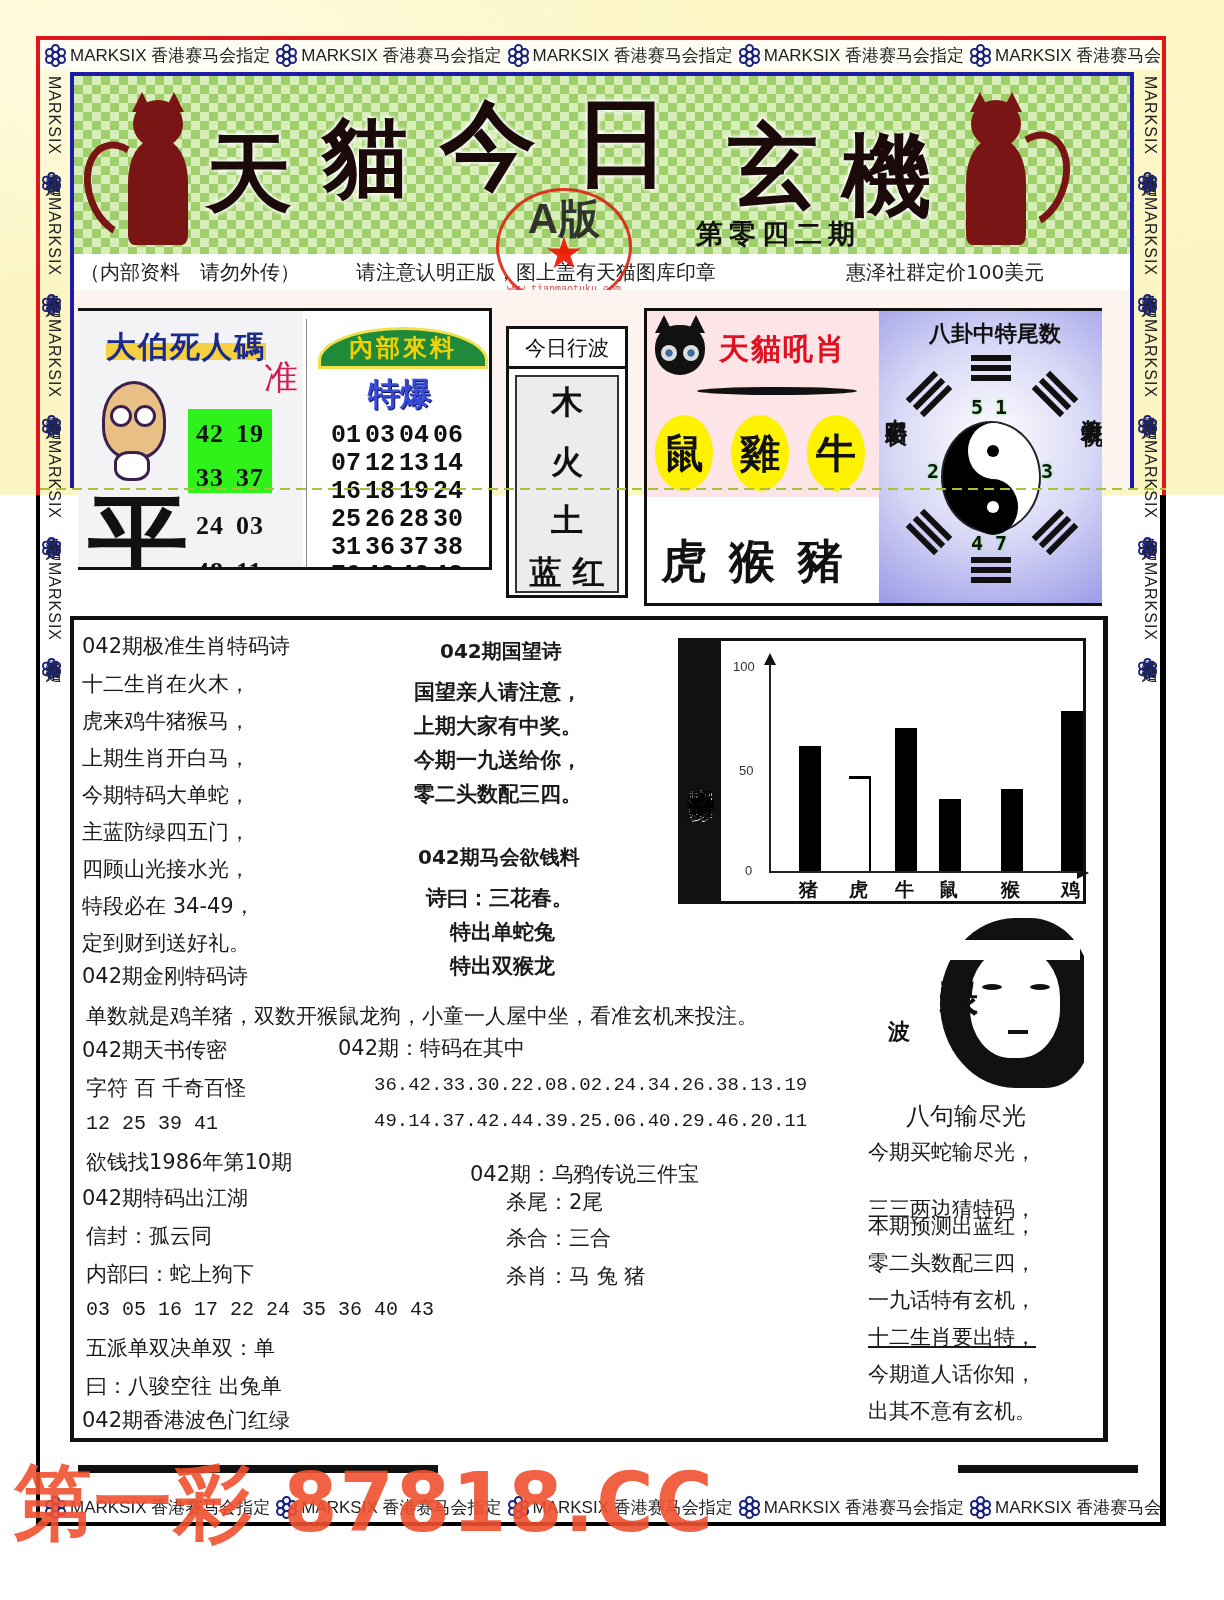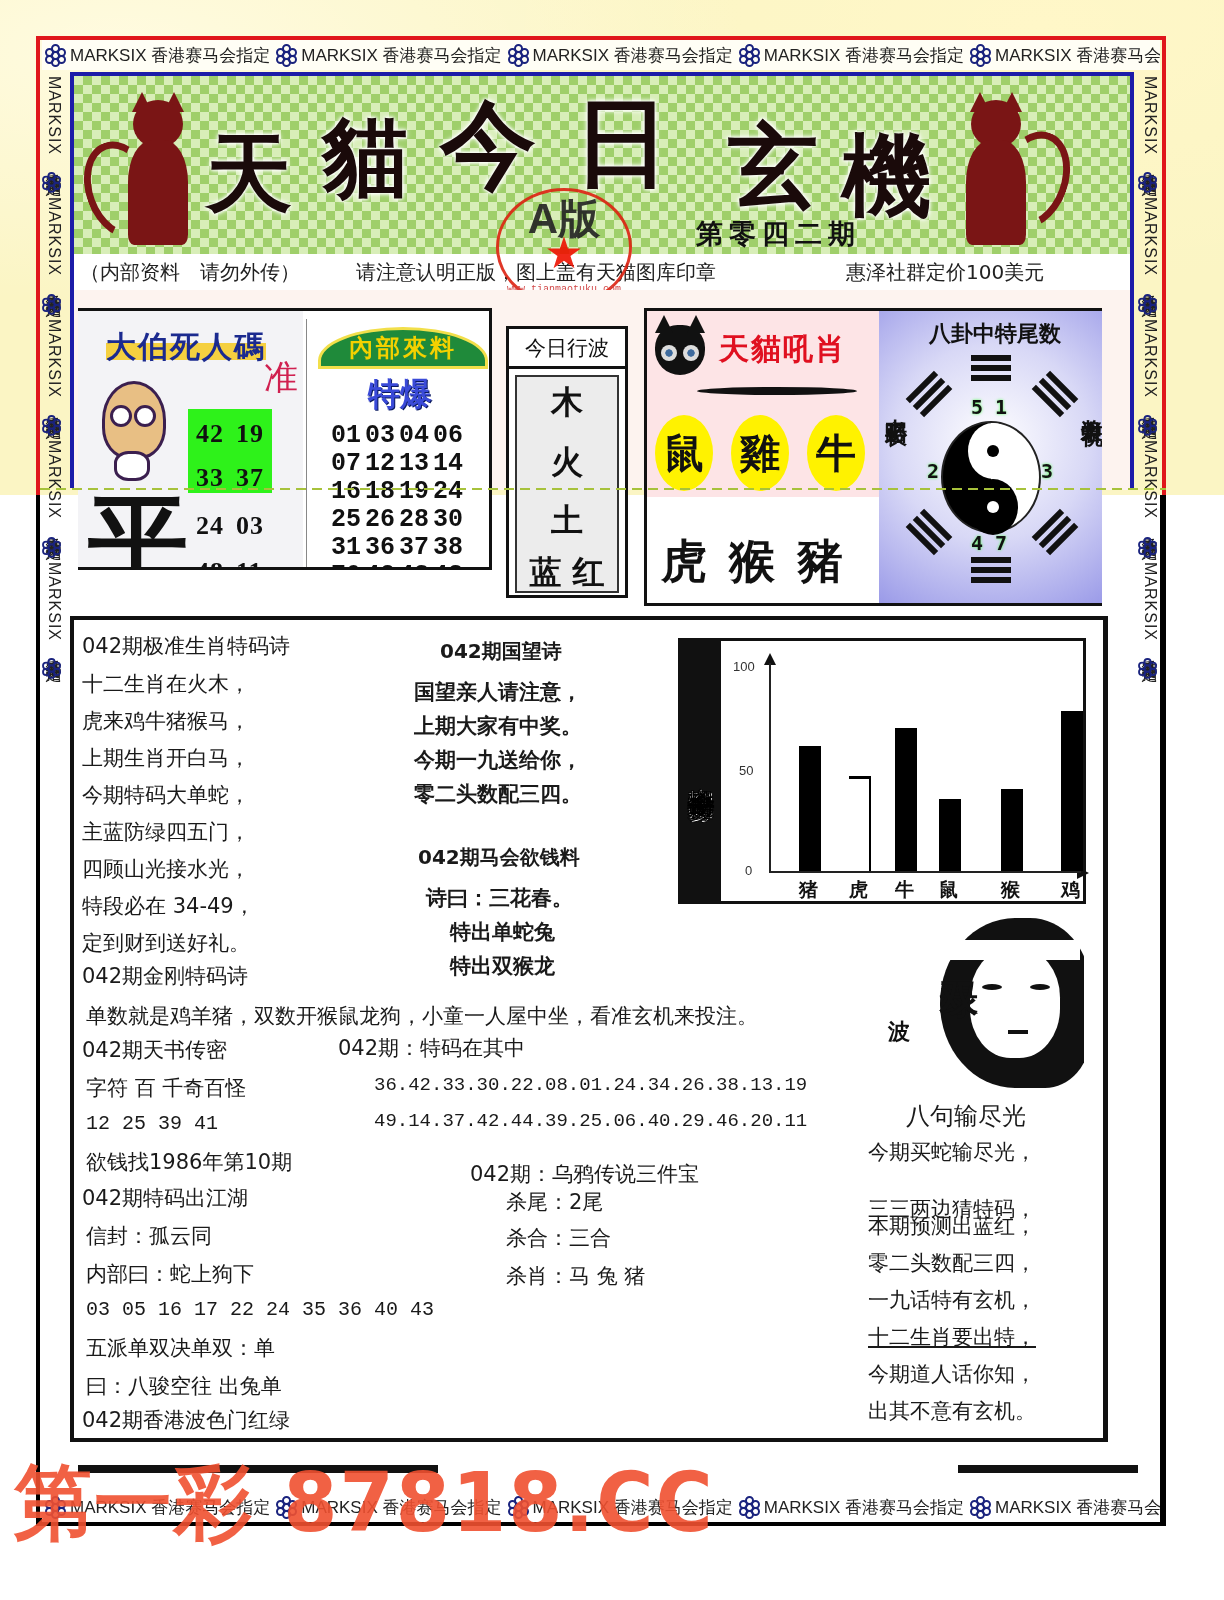--- a/index.html
+++ b/index.html
@@ -535,21 +535,21 @@
 <div class="line bold" style="left:426px;top:884px;font-size:21px">诗曰：三花春。</div>
 <div class="line bold" style="left:450px;top:918px;font-size:21px">特出单蛇兔</div>
 <div class="line bold" style="left:450px;top:952px;font-size:21px">特出双猴龙</div>
 
 <div class="line" style="left:82px;top:962px">042期金刚特码诗</div>
 <div class="line" style="left:86px;top:1002px">单数就是鸡羊猪，双数开猴鼠龙狗，小童一人屋中坐，看准玄机来投注。</div>
 
 <div class="line" style="left:82px;top:1036px">042期天书传密</div>
 <div class="line" style="left:338px;top:1034px">042期：特码在其中</div>
 <div class="line" style="left:86px;top:1074px">字符 百 千奇百怪</div>
-<div class="line nums" style="left:374px;top:1074px;font-size:19px">36.42.33.30.22.08.01.24.34.26.38.13.19</div>
+<div class="line nums" style="left:374px;top:1074px;font-size:19px">36.42.33.30.22.08.02.24.34.26.38.13.19</div>
 <div class="line nums" style="left:86px;top:1112px;font-size:20px">12 25 39 41</div>
 <div class="line nums" style="left:374px;top:1110px;font-size:19px">49.14.37.42.44.39.25.06.40.29.46.20.11</div>
 <div class="line" style="left:86px;top:1148px">欲钱找1986年第10期</div>
 
 <div class="line" style="left:470px;top:1160px">042期：乌鸦传说三件宝</div>
 <div class="line" style="left:506px;top:1188px">杀尾：2尾</div>
 <div class="line" style="left:506px;top:1224px">杀合：三合</div>
 <div class="line" style="left:506px;top:1262px">杀肖：马 兔 猪</div>
 
 <div class="line" style="left:82px;top:1184px">042期特码出江湖</div>

